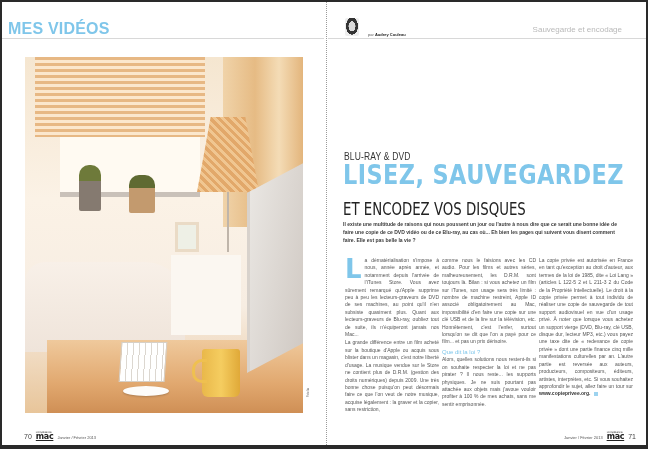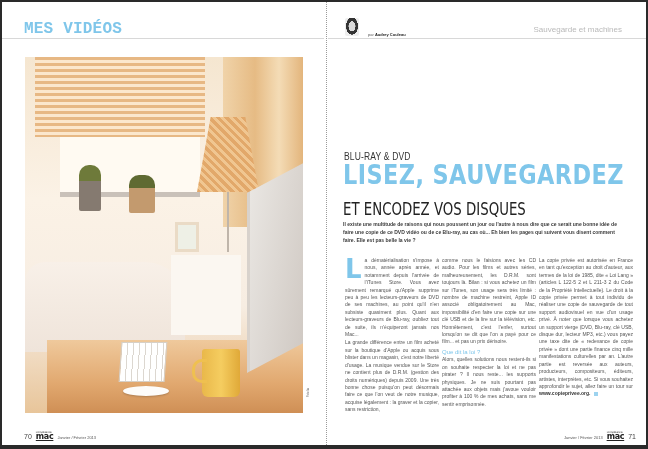--- a/index.html
+++ b/index.html
@@ -8,22 +8,22 @@
 
   .spread { position: absolute; left: 2px; top: 2px; width: 644px; height: 443px; background: #fff; }
   .gutter { position: absolute; left: 324px; top: 0; width: 0; height: 100%; border-left: 1px dotted #9a9a9a; }
 
   .header-rule { position: absolute; top: 36px; height: 1px; background: #d8d8d8; }
   .header-rule.left { left: 0; width: 322px; }
   .header-rule.right { left: 326px; width: 318px; }
 
   
   .section-title {
-    position: absolute; left: 24px; top: 20px;
-    font-family: Liberation Mono, monospace; font-weight: bold; font-size: 16px;
+    position: absolute; left: 8px; top: 20px;
+    font-family: Liberation Sans, sans-serif; font-weight: bold; font-size: 16px;
     letter-spacing: 0.2px; color: #7fc6ea;
   }
   .photo {
     position: absolute; left: 25px; top: 57px; width: 278px; height: 356px; overflow: hidden;
     background: linear-gradient(180deg, #f5e6d0 0%, #fbf2e6 40%, #f7ede2 70%, #e8c59a 100%);
   }
   .photo .blinds {
     position: absolute; left: 10px; top: 0; width: 170px; height: 80px;
     background: repeating-linear-gradient(180deg, #e7b884 0px, #e7b884 3px, #fbe7cd 3px, #fbe7cd 6px);
   }
@@ -109,21 +109,21 @@
     <span>mac</span>
   </span>
   <span class="issue-date">Janvier / Février 2013</span>
 </div>
 
 <div class="author-photo"></div>
 <div class="byline">
   <span>par</span>
   <b>Audrey Couleau</b>
 </div>
-<div class="rubric">Sauvegarde et machines</div>
+<div class="rubric">Sauvegarde et encodage</div>
 
 <div class="kicker">BLU-RAY &amp; DVD</div>
 <div class="headline1">LISEZ, SAUVEGARDEZ</div>
 <div class="headline2">ET ENCODEZ VOS DISQUES</div>
 <div class="chapo">Il existe une multitude de raisons qui nous poussent un jour ou l'autre à nous dire que ce serait une bonne idée de faire une copie de ce DVD vidéo ou de ce Blu-ray, au cas où... Eh bien les pages qui suivent vous disent comment faire. Elle est pas belle la vie ?</div>
 
 <div class="col col1">
   <p>
     <span class="dropcap">L</span>
     <span>a dématérialisation s'impose à nous, année après année, et notamment depuis l'arrivée de l'iTunes Store. Vous avez sûrement remarqué qu'Apple supprime peu à peu les lecteurs-graveurs de DVD de ses machines, au point qu'il n'en subsiste quasiment plus. Quant aux lecteurs-graveurs de Blu-ray, oubliez tout de suite, ils n'équiperont jamais nos Mac...</span>

